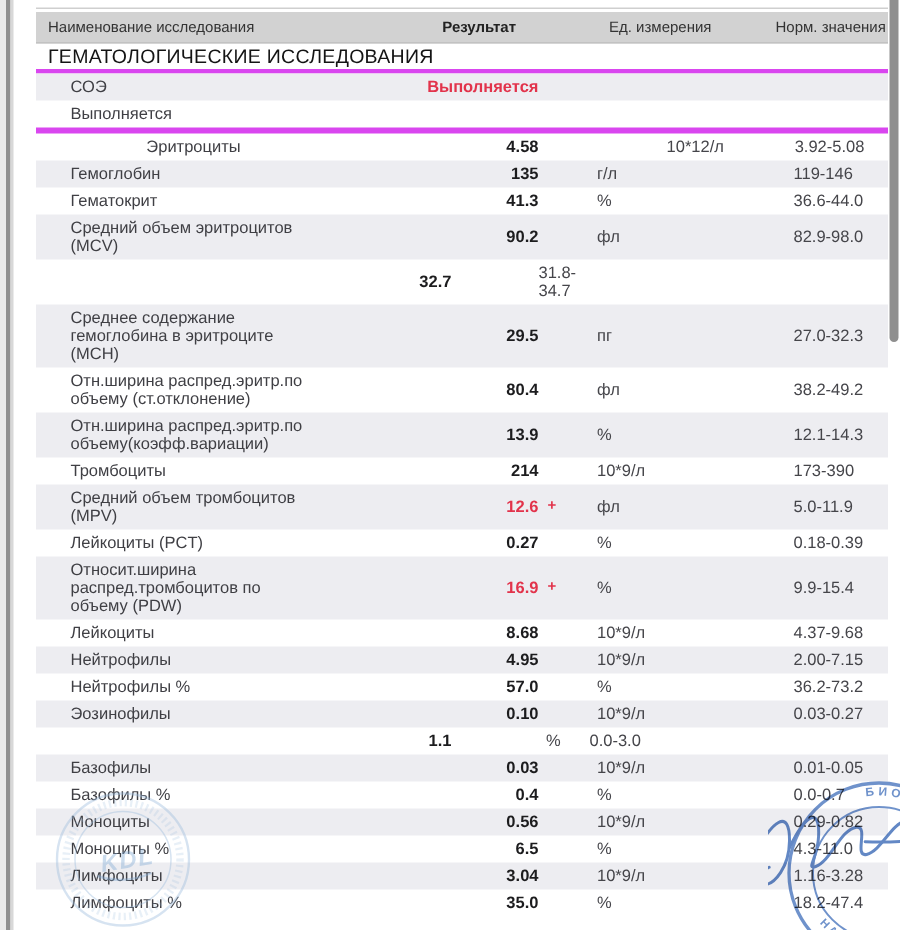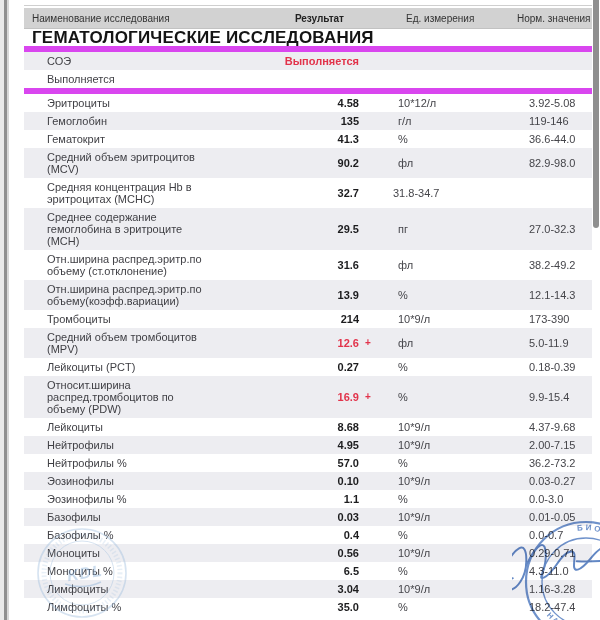--- a/index.html
+++ b/index.html
@@ -15,26 +15,26 @@
   .scroll-thumb{position:absolute;left:593px;top:0;width:6px;height:228px;background:var(--scrollbar);border-radius:0 0 3px 3px;}
   .content{position:absolute;left:24px;top:0;width:568px;}
   .cutline{height:5px;border-bottom:1px solid #cfcfcf;}
   .thead{margin-top:2px;height:20px;background:var(--header-bg);border-bottom:1px solid #c2c2c2;
     display:grid;grid-template-columns:262px 58px 34px 136px 1fr;align-items:center;
     font-size:10px;color:#333;}
   .h-name{padding-left:8px;}
   .h-result{text-align:right;font-weight:bold;color:#222;}
   .h-unit{padding-left:28px;}
   .h-norm{padding-left:3px;}
-  .title{height:17px;border-bottom:6px solid #d946ef;display:flex;align-items:center;
-    padding-left:8px;font-weight:bold;font-size:17px;color:#141414;letter-spacing:.2px;}
+  .title{height:17px;border-bottom:3px solid #d946ef;display:flex;align-items:center;
+    padding-left:8px;font-weight:normal;font-size:13px;color:#141414;letter-spacing:.2px;}
   .row{display:grid;grid-template-columns:262px 58px 34px 136px 1fr;align-items:center;
     padding:3px 15px;font-size:11px;line-height:12px;color:#3f3f44;}
   .row.shaded{background:var(--stripe-bg);}
-  .row.sep{border-top:6px solid #d946ef;}
+  .row.sep{border-top:4px solid #d946ef;text-align:center;}
   .name{padding-left:8px;max-width:164px;}
   .result{display:flex;justify-content:flex-end;white-space:nowrap;font-weight:bold;color:#1c1c1e;}
   .result.red{color:var(--red);}
   .marker{padding-left:6px;font-weight:bold;color:var(--red);font-size:10px;}
   .unit{padding-left:5px;color:#45454a;}
   .norm{color:#45454a;}
   .stamp{position:absolute;pointer-events:none;}
   .stamp-left{left:27px;top:524px;opacity:.42;}
   .stamp-right{left:512px;top:516px;opacity:.88;mix-blend-mode:multiply;}
 </style>
@@ -102,37 +102,36 @@
 
   <div class="row shaded">
     <span class="name">Средний объем эритроцитов (MCV)</span>
     <span class="result">90.2</span>
     <span class="marker"></span>
     <span class="unit">фл</span>
     <span class="norm">82.9-98.0</span>
   </div>
 
   <div class="row">
-    <span class="name">Средняя концентрация Hb в эритроцитах (MCHC)</span>
     <span class="result">32.7</span>
     <span class="marker"></span>
     <span class="norm">31.8-34.7</span>
   </div>
 
   <div class="row shaded">
     <span class="name">Среднее содержание гемоглобина в эритроците (MCH)</span>
     <span class="result">29.5</span>
     <span class="marker"></span>
     <span class="unit">пг</span>
     <span class="norm">27.0-32.3</span>
   </div>
 
   <div class="row">
     <span class="name">Отн.ширина распред.эритр.по объему (ст.отклонение)</span>
-    <span class="result">31.6</span>
+    <span class="result">80.4</span>
     <span class="marker"></span>
     <span class="unit">фл</span>
     <span class="norm">38.2-49.2</span>
   </div>
 
   <div class="row shaded">
     <span class="name">Отн.ширина распред.эритр.по объему(коэфф.вариации)</span>
     <span class="result">13.9</span>
     <span class="marker"></span>
     <span class="unit">%</span>
@@ -197,21 +196,20 @@
 
   <div class="row shaded">
     <span class="name">Эозинофилы</span>
     <span class="result">0.10</span>
     <span class="marker"></span>
     <span class="unit">10*9/л</span>
     <span class="norm">0.03-0.27</span>
   </div>
 
   <div class="row">
-    <span class="name">Эозинофилы %</span>
     <span class="result">1.1</span>
     <span class="marker"></span>
     <span class="unit">%</span>
     <span class="norm">0.0-3.0</span>
   </div>
 
   <div class="row shaded">
     <span class="name">Базофилы</span>
     <span class="result">0.03</span>
     <span class="marker"></span>
@@ -225,21 +223,21 @@
     <span class="marker"></span>
     <span class="unit">%</span>
     <span class="norm">0.0-0.7</span>
   </div>
 
   <div class="row shaded">
     <span class="name">Моноциты</span>
     <span class="result">0.56</span>
     <span class="marker"></span>
     <span class="unit">10*9/л</span>
-    <span class="norm">0.29-0.71</span>
+    <span class="norm">0.29-0.82</span>
   </div>
 
   <div class="row">
     <span class="name">Моноциты %</span>
     <span class="result">6.5</span>
     <span class="marker"></span>
     <span class="unit">%</span>
     <span class="norm">4.3-11.0</span>
   </div>
 

